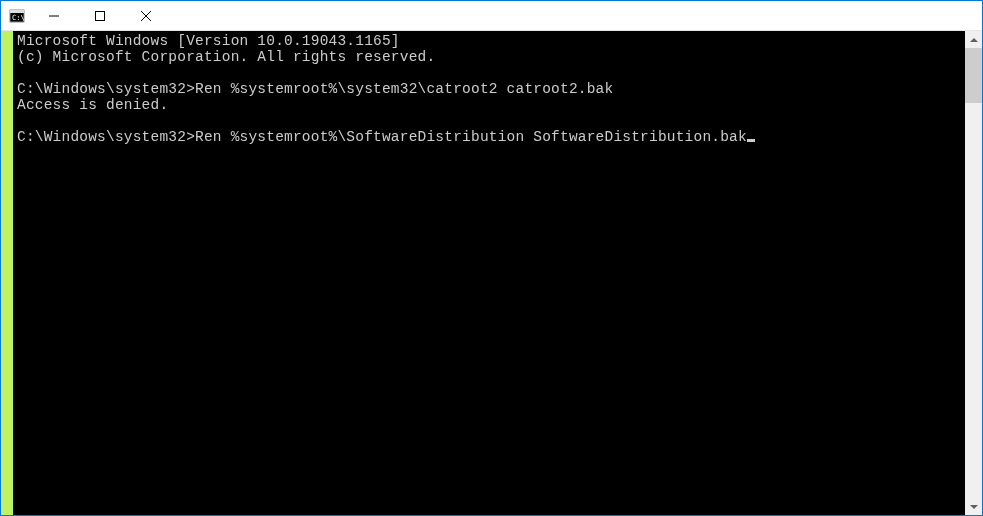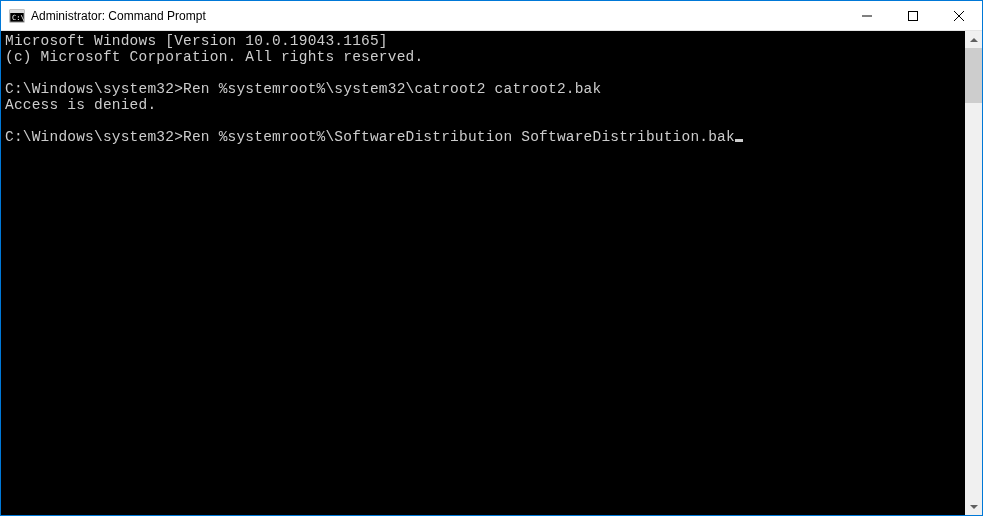--- a/index.html
+++ b/index.html
@@ -53,22 +53,23 @@
       display: flex;
       align-items: center;
       justify-content: center;
       font-size: 10px;
       color: #000000;
       cursor: pointer;
     }
     .terminal-area {
       flex: 1;
       display: flex;
-      background: #fdba74;
+      background: #bef264;
       position: relative;
+      padding-left: 12px;
     }
     .terminal {
       flex: 1;
       background: #000000;
       color: #cccccc;
       font-family: Consolas, "Courier New", monospace;
       font-size: 14.5px;
       line-height: 16px;
       padding: 2px 0 0 4px;
       white-space: pre;
@@ -119,21 +120,20 @@
 
 <div class="window">
   <div class="titlebar">
     <div class="titlebar-icon">
       <svg width="16" height="16" viewBox="0 0 16 16">
         <rect x="1" y="2" width="14" height="12" fill="#000000" stroke="#888888" stroke-width="1"></rect>
         <rect x="1" y="2" width="14" height="3" fill="#dddddd"></rect>
         <text x="3" y="12" font-size="7" fill="#ffffff" font-family="monospace">C:\</text>
       </svg>
     </div>
-    <div class="titlebar-title">Administrator: Command Prompt</div>
     <div class="titlebar-controls">
       <div class="titlebar-btn">
         <svg width="10" height="10" viewBox="0 0 10 10">
             <line x1="0" y1="5" x2="10" y2="5" stroke="#000" stroke-width="1"></line>
           </svg>
       </div>
       <div class="titlebar-btn">
         <svg width="10" height="10" viewBox="0 0 10 10">
             <rect x="0.5" y="0.5" width="9" height="9" fill="none" stroke="#000" stroke-width="1"></rect>
           </svg>

